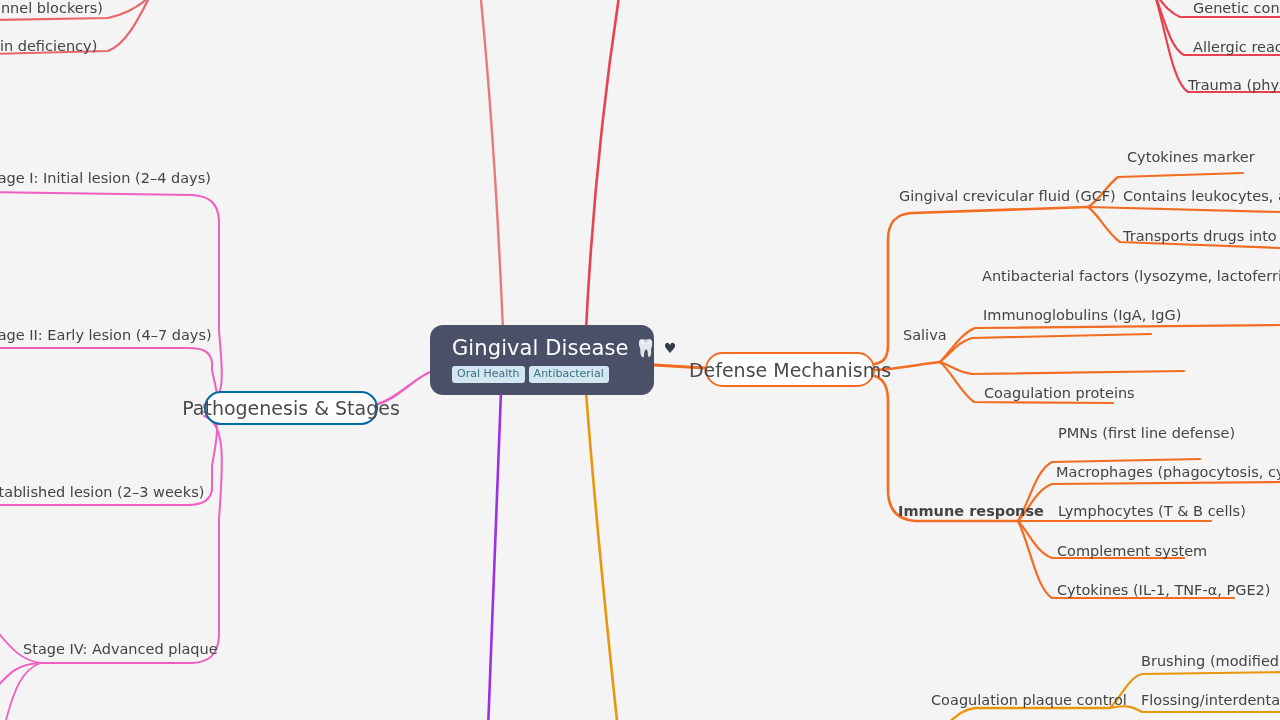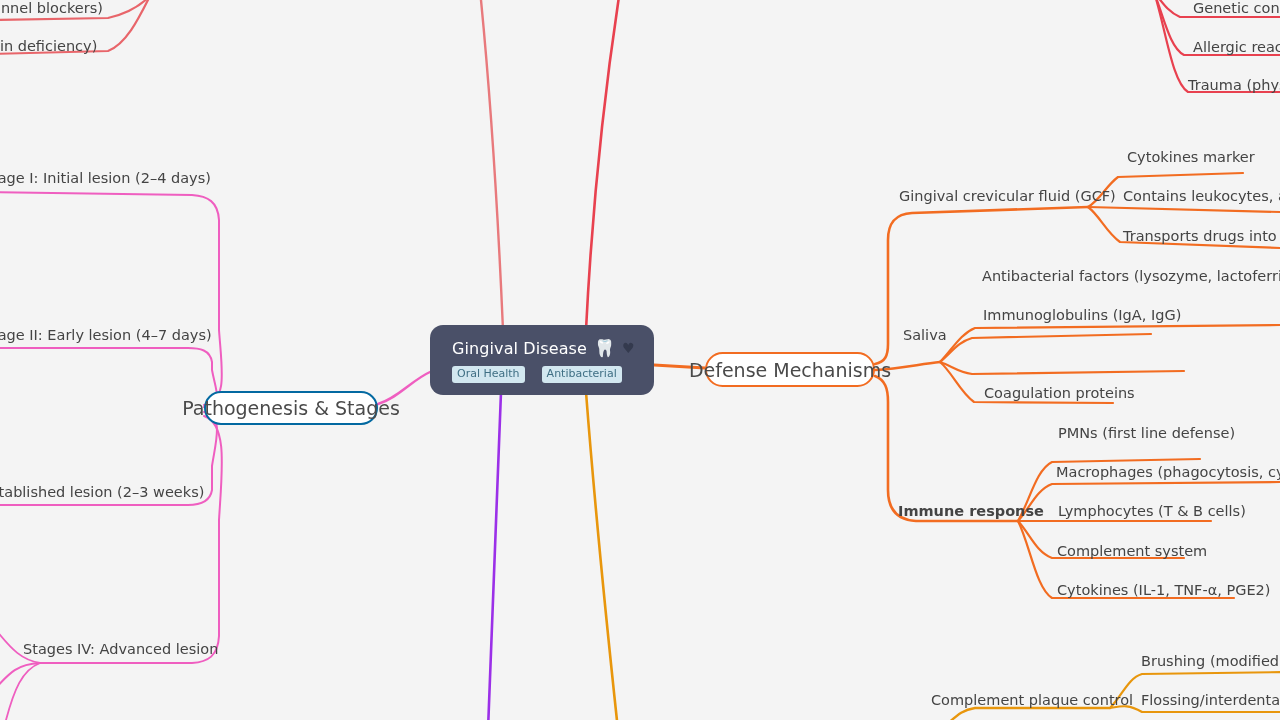--- a/index.html
+++ b/index.html
@@ -42,29 +42,29 @@
     z-index: 30;
   }
   .root-title-row {
     display: flex;
     align-items: center;
     gap: 7px;
     height: 26px;
   }
   .root-title {
     color: #ffffff;
-    font-size: 16px;
+    font-size: 21px;
     letter-spacing: 0.1px;
     white-space: nowrap;
   }
   .tooth-icon { font-size: 17px; line-height: 1; filter: grayscale(0.1); }
   .heart-icon { font-size: 14px; line-height: 1; color: #343a4e; }
   .tag-row {
     display: flex;
-    gap: 17px;
+    gap: 4px;
     margin-top: 5px;
   }
   .tag {
     background: #d2e7f0;
     color: #3f6f84;
     font-size: 11px;
     line-height: 12px;
     padding: 2px 5px 3px 5px;
     border-radius: 3px;
     white-space: nowrap;
@@ -204,26 +204,26 @@
   <div class="leaf" style="left:898px; top:503px;font-weight:bold;">Immune response</div>
   <div class="leaf" style="left:1058px; top:425px;">PMNs (first line defense)</div>
   <div class="leaf" style="left:1056px; top:464px;">Macrophages (phagocytosis, cytokine</div>
   <div class="leaf" style="left:1058px; top:503px;">Lymphocytes (T &amp; B cells)</div>
   <div class="leaf" style="left:1057px; top:543px;">Complement system</div>
   <div class="leaf" style="left:1057px; top:582px;">Cytokines (IL-1, TNF-α, PGE2)</div>
 
   <div class="leaf" style="left:-8px; top:170px;">tage I: Initial lesion (2–4 days)</div>
   <div class="leaf" style="left:-8px; top:327px;">tage II: Early lesion (4–7 days)</div>
   <div class="leaf" style="left:-9px; top:484px;">stablished lesion (2–3 weeks)</div>
-  <div class="leaf" style="left:23px; top:641px;">Stages IV: Advanced lesion</div>
+  <div class="leaf" style="left:23px; top:641px;">Stage IV: Advanced plaque</div>
 
   <div class="leaf" style="left:-8px; top:0px;">annel blockers)</div>
   <div class="leaf" style="left:-9px; top:38px;">ein deficiency)</div>
 
   <div class="leaf" style="left:1193px; top:0px;">Genetic conditi</div>
   <div class="leaf" style="left:1193px; top:39px;">Allergic reactio</div>
   <div class="leaf" style="left:1188px; top:77px;">Trauma (physi</div>
 
-  <div class="leaf" style="left:931px; top:692px;">Complement plaque control</div>
+  <div class="leaf" style="left:931px; top:692px;">Coagulation plaque control</div>
   <div class="leaf" style="left:1141px; top:653px;">Brushing (modified Bas</div>
   <div class="leaf" style="left:1141px; top:692px;">Flossing/interdental cl</div>
 
 </div>
 
 </body></html>

